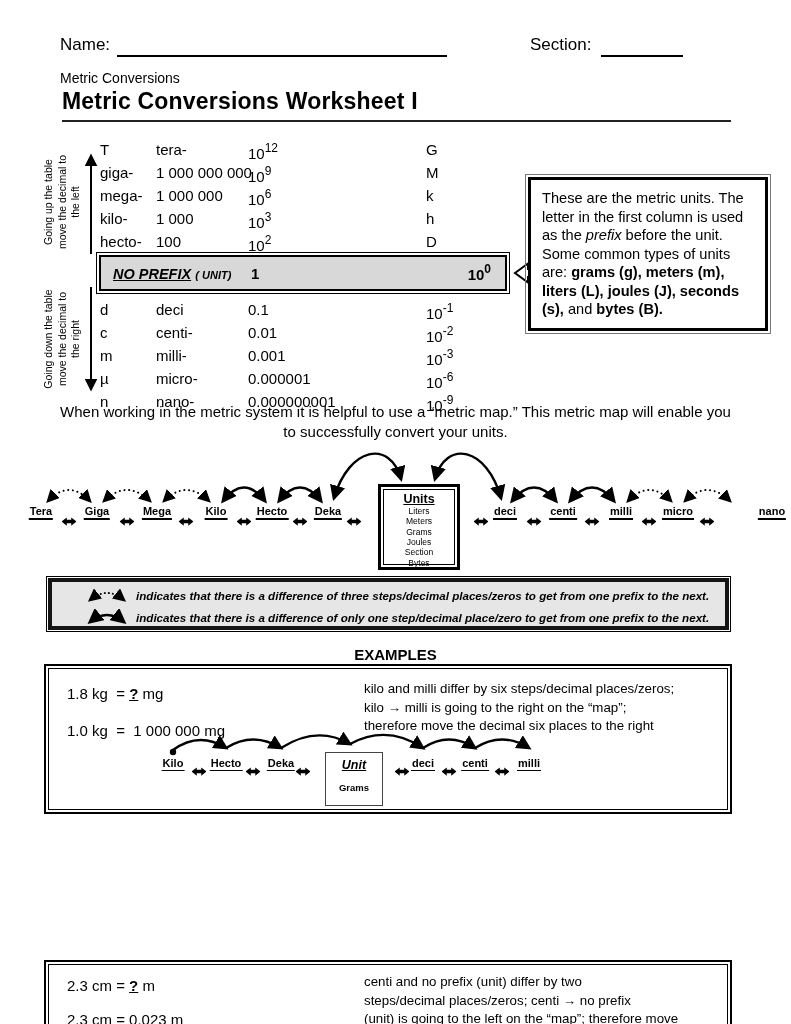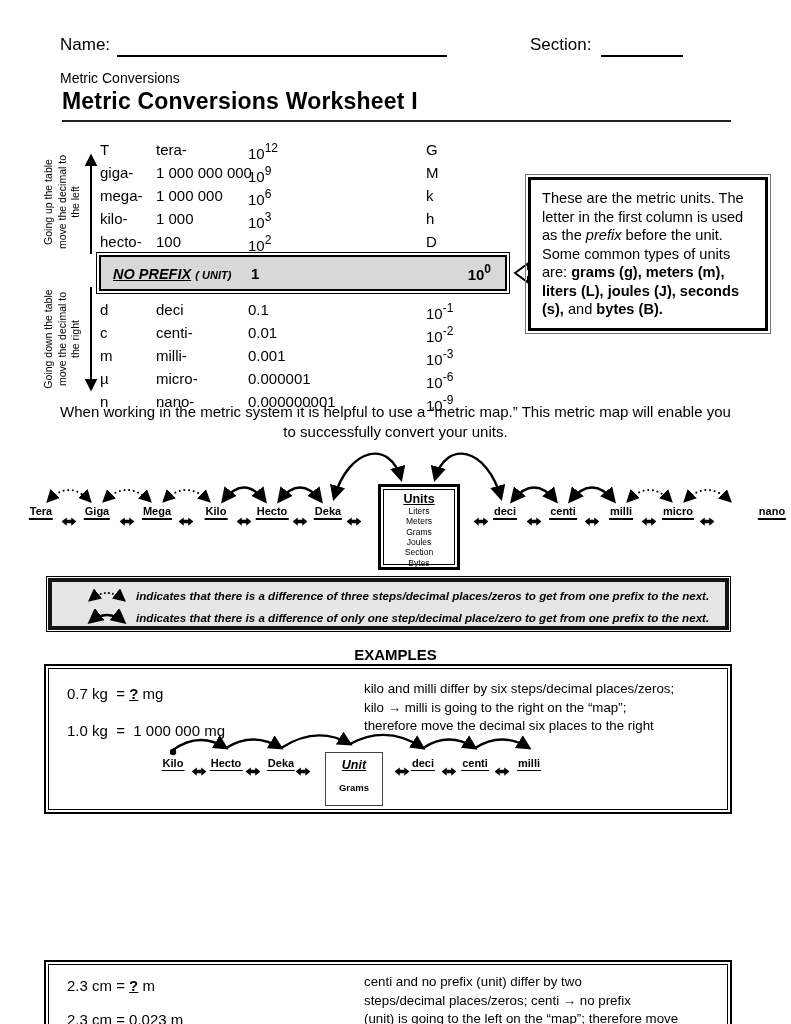--- a/index.html
+++ b/index.html
@@ -254,21 +254,21 @@
       <svg width="46" height="16">
         <path d="M6 13 Q 23 -1 40 13" fill="none" stroke="#000" stroke-width="2.4" marker-start="url(#ah)" marker-end="url(#ah)"></path>
       </svg>
       <span class="legend-text">indicates that  there is a difference of only one step/decimal place/zero to get from one prefix to the next.</span>
     </div>
   </div>
 
   <div class="abs examples-h" style="left:0;top:646px;width:791px;">EXAMPLES</div>
 
   <div class="abs exbox" style="left:48px;top:668px;width:678px;height:140px;">
-    <div class="abs exq" style="left:18px;top:16px;"><span>0.7 kg  = </span><span class="mark">?</span><span> mg</span></div>
+    <div class="abs exq" style="left:18px;top:16px;"><span>1.8 kg  = </span><span class="mark">?</span><span> mg</span></div>
     <div class="abs exq" style="left:18px;top:53px;">1.0 kg  =  1 000 000 mg</div>
     <div class="abs exnote pre" style="left:315px;top:11px;width:355px;">kilo and milli differ by six steps/decimal places/zeros;
 kilo → milli is going to the right on the “map”;
 therefore move the decimal six places to the right</div>
 
     <svg class="abs" style="left:0;top:60px;" width="678" height="58">
       <circle cx="124" cy="23" r="3.2" fill="#000"></circle>
       <g fill="none" stroke="#000" stroke-width="2.3" marker-end="url(#ah)">
         <path d="M 124 21 Q 150 2 177 19"></path>
         <path d="M 177 19 Q 204 2 232 19"></path>

